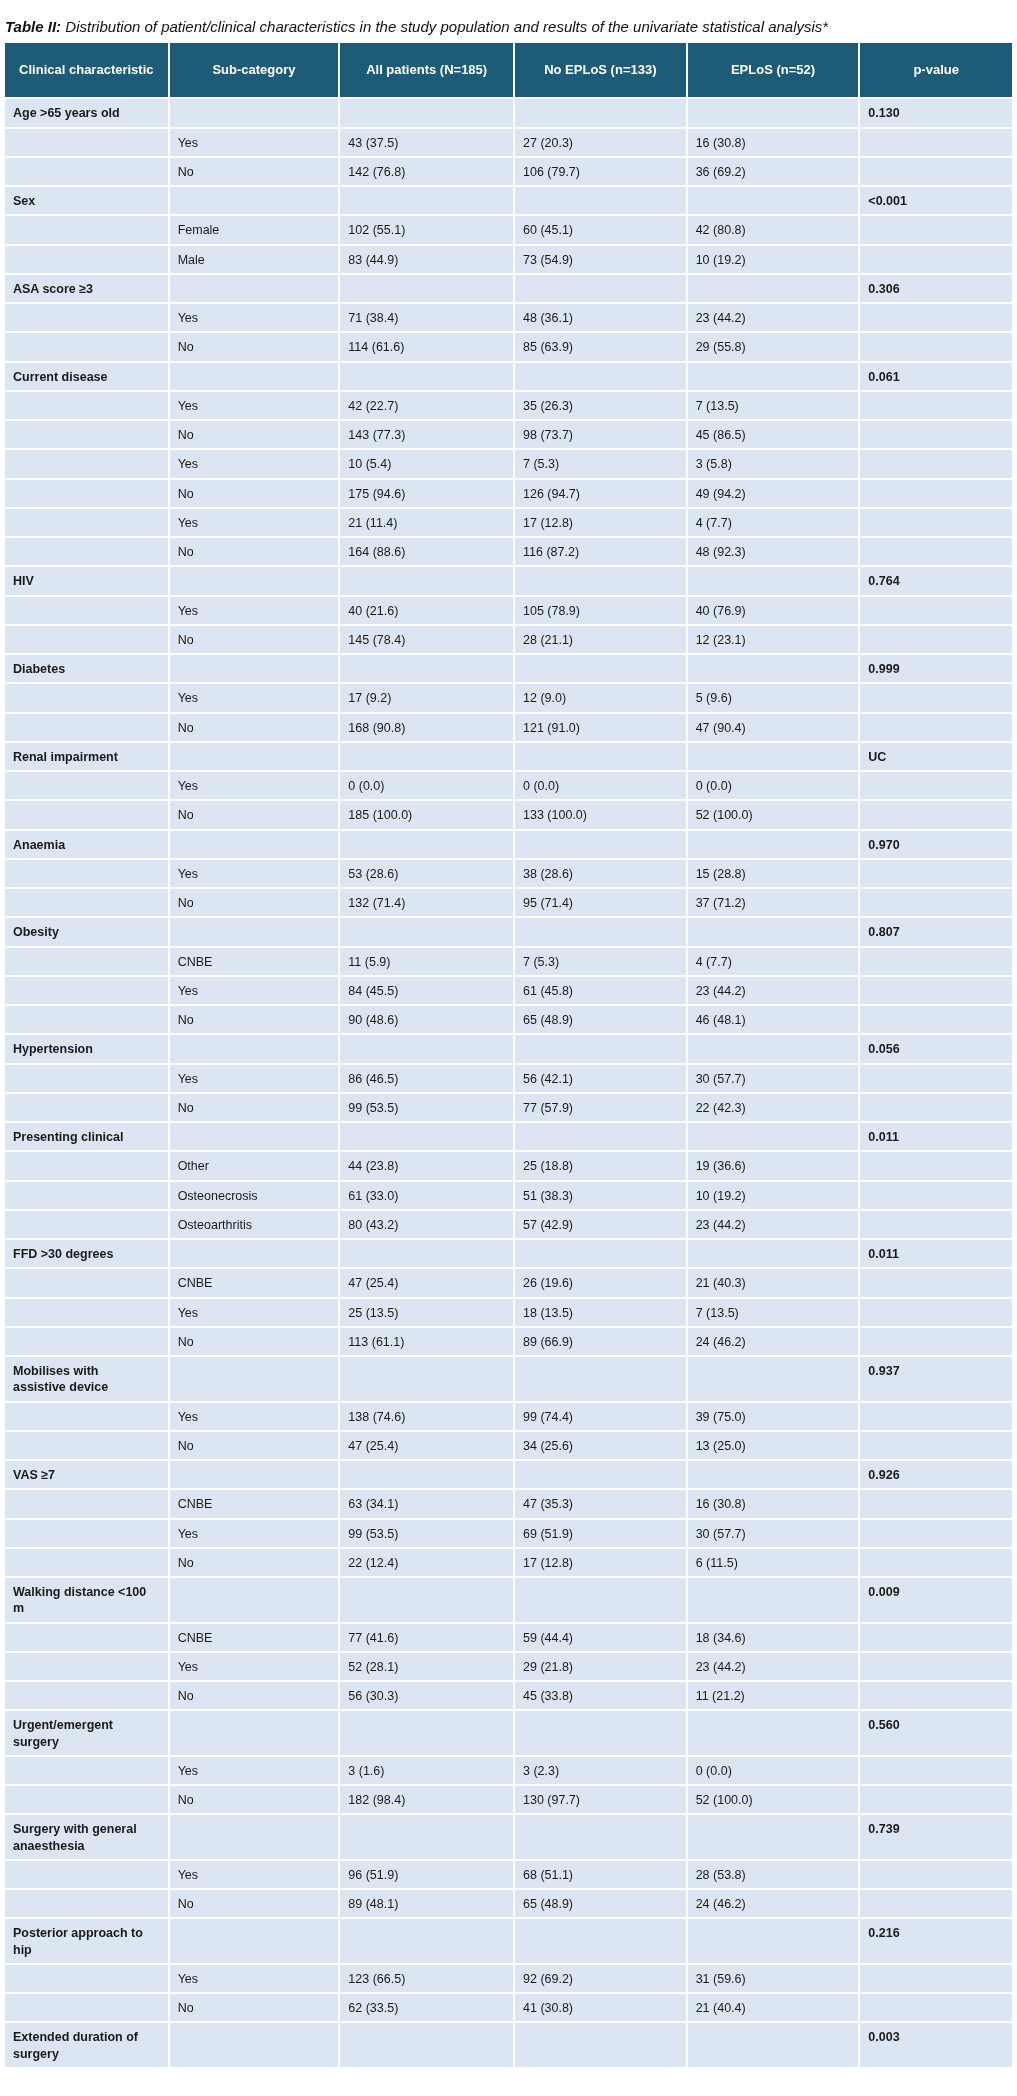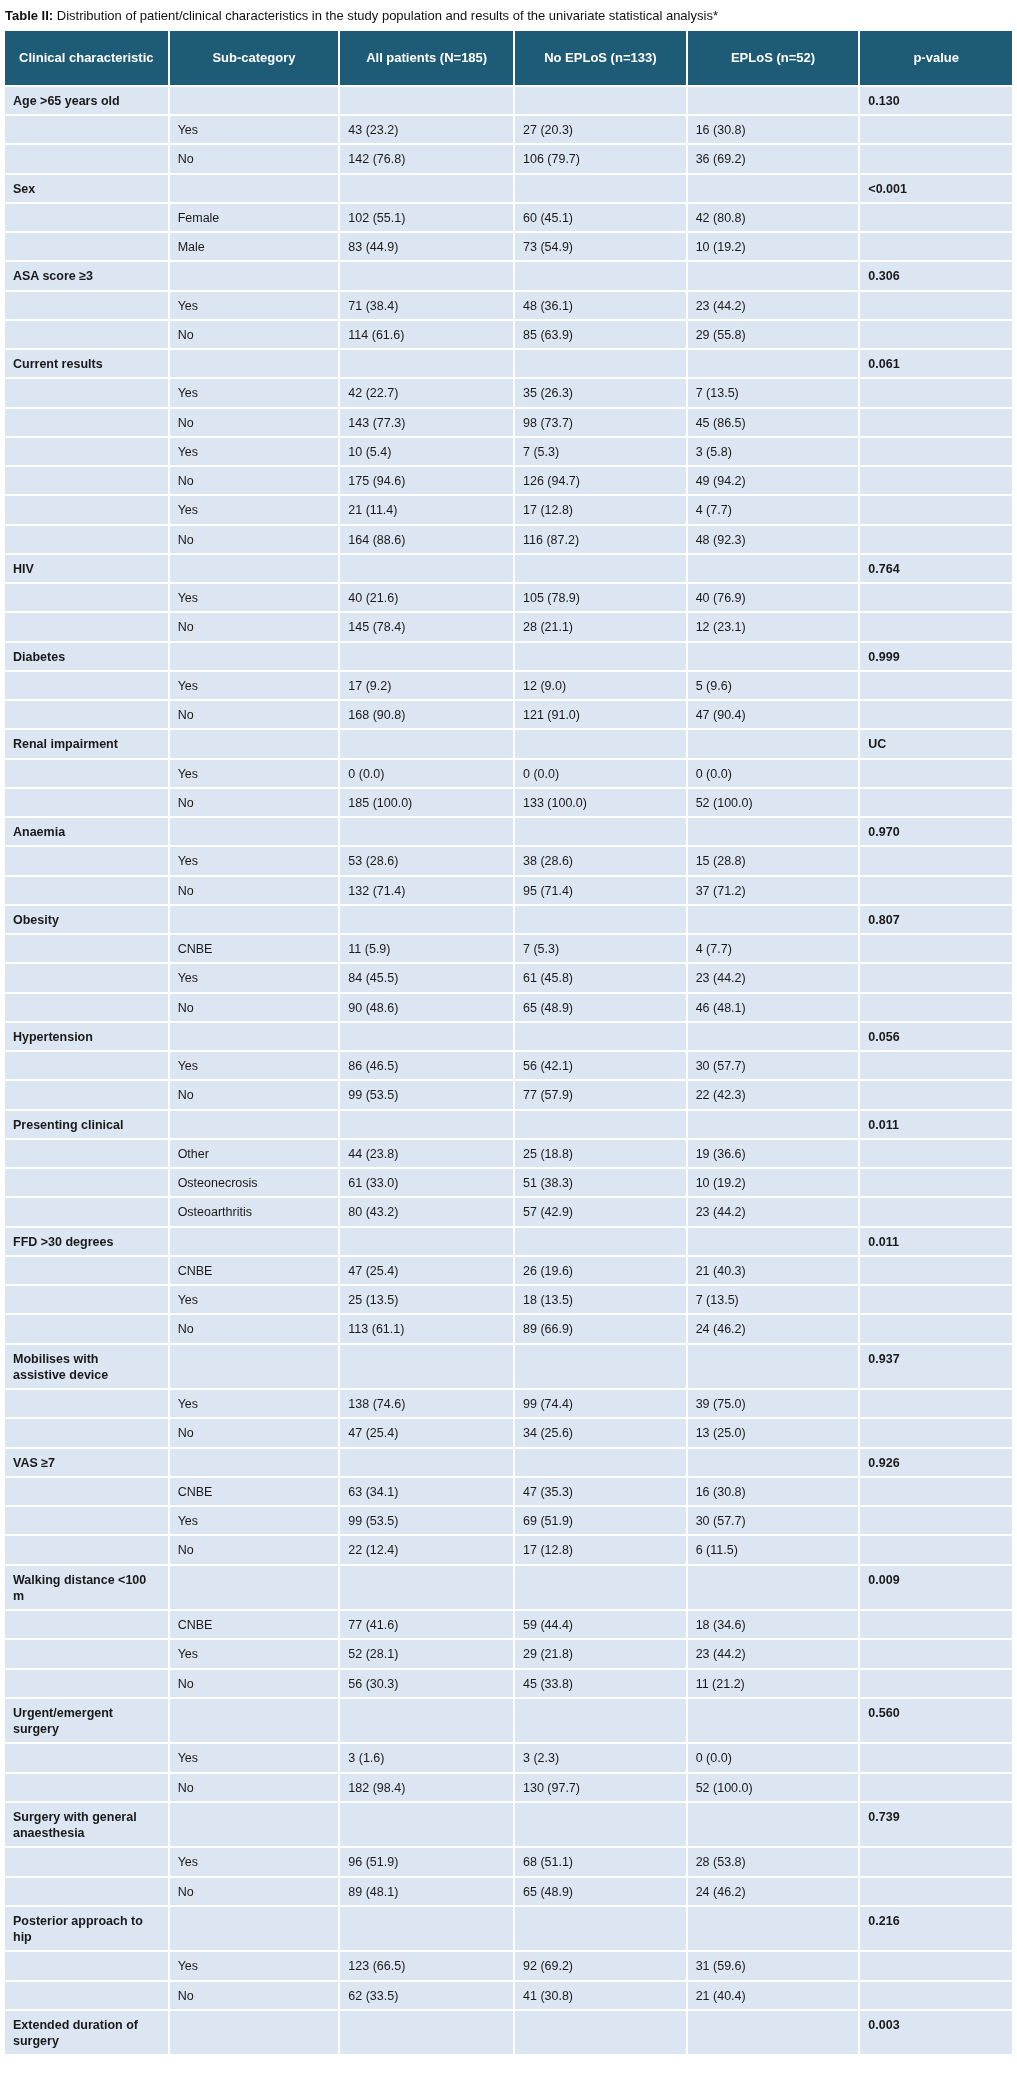--- a/index.html
+++ b/index.html
@@ -11,24 +11,25 @@
   *{box-sizing:border-box;}
   html,body{margin:0;padding:0;}
   body{
     width:1017px;
     background:#ffffff;
     font-family:"Liberation Sans", sans-serif;
     color:var(--body-text);
   }
   .page{width:1017px;padding:6px 3px 8px 3px;}
   .title{
-    font-size:13px;
+    font-size:15px;
     line-height:1.2;
-    margin:2px 0 5px 2px;
+    margin:12px 0 5px 2px;
     color:#111;
+    font-style:italic;
   }
   .title .title-label{font-weight:bold;}
   table{
     border-collapse:separate;
     border-spacing:2px;
     width:1011px;
     table-layout:fixed;
   }
   col.c1{width:162px;}
   col.c2{width:168px;}
@@ -93,21 +94,21 @@
           <td class="char">Age &gt;65 years old</td>
           <td></td>
           <td></td>
           <td></td>
           <td></td>
           <td class="pval">0.130</td>
         </tr>
         <tr>
           <td class="char"></td>
           <td>Yes</td>
-          <td>43 (23.2)</td>
+          <td>43 (37.5)</td>
           <td>27 (20.3)</td>
           <td>16 (30.8)</td>
           <td class="pval"></td>
         </tr>
         <tr>
           <td class="char"></td>
           <td>No</td>
           <td>142 (76.8)</td>
           <td>106 (79.7)</td>
           <td>36 (69.2)</td>
@@ -155,21 +156,21 @@
         </tr>
         <tr>
           <td class="char"></td>
           <td>No</td>
           <td>114 (61.6)</td>
           <td>85 (63.9)</td>
           <td>29 (55.8)</td>
           <td class="pval"></td>
         </tr>
         <tr>
-          <td class="char">Current results</td>
+          <td class="char">Current disease</td>
           <td></td>
           <td></td>
           <td></td>
           <td></td>
           <td class="pval">0.061</td>
         </tr>
         <tr>
           <td class="char"></td>
           <td>Yes</td>
           <td>42 (22.7)</td>

